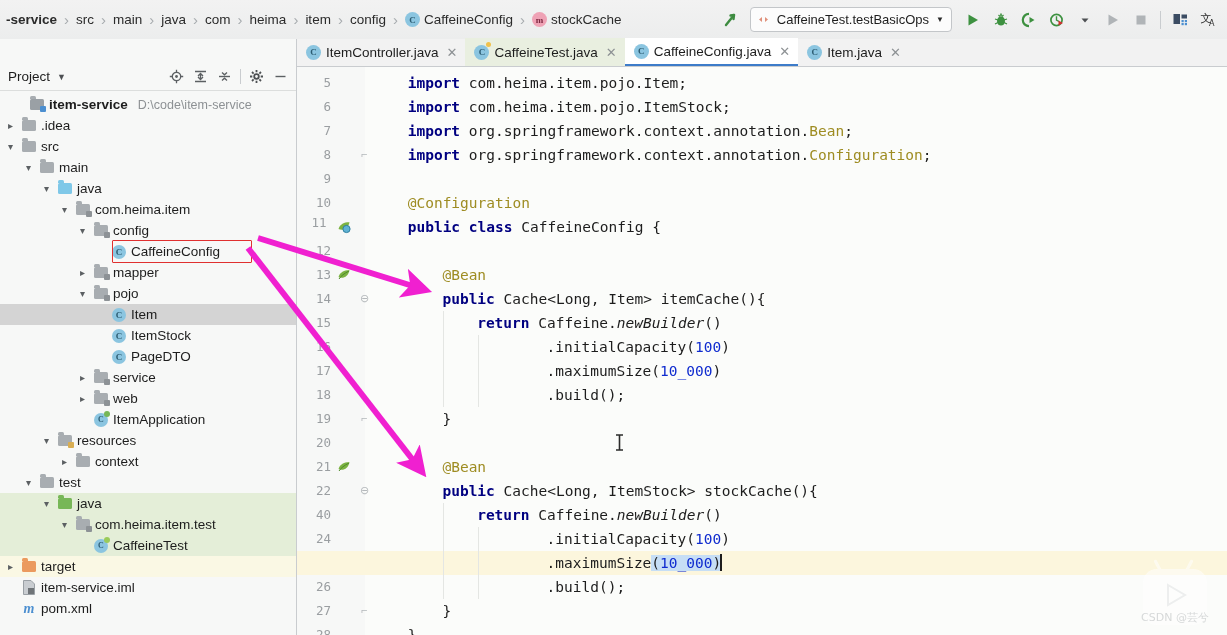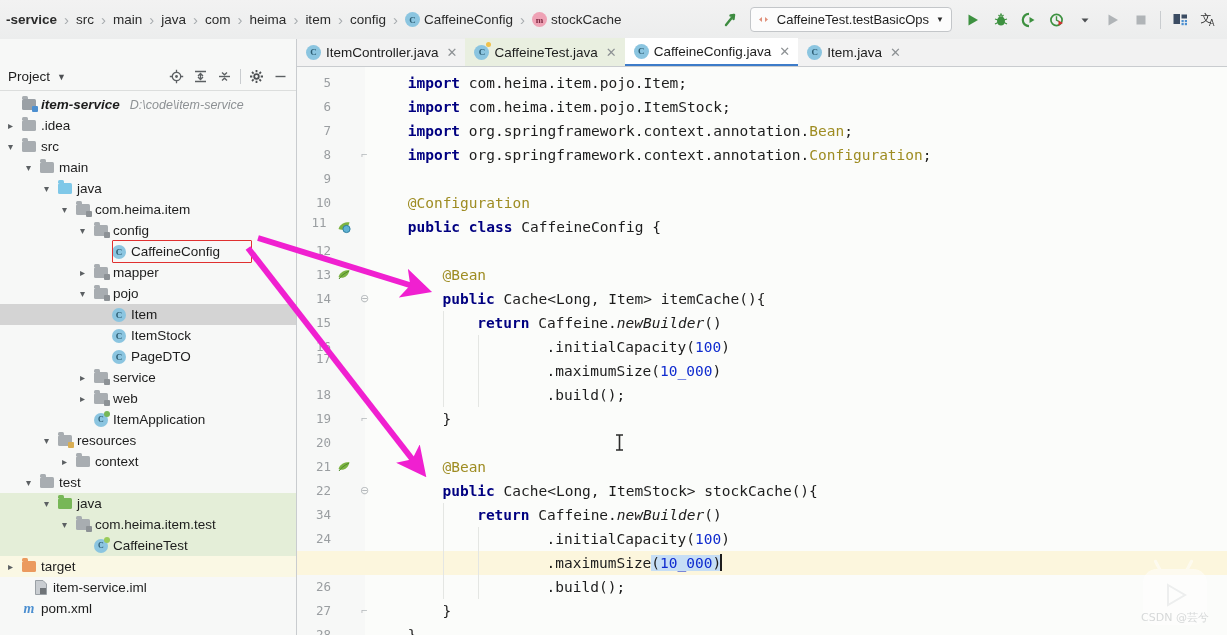--- a/index.html
+++ b/index.html
@@ -343,21 +343,21 @@
           </svg>
         </div>
         <div class="ptool">
           <svg width="15" height="15" viewBox="0 0 15 15">
               <path d="M2.5 7.5 L12.5 7.5" stroke="#5c6063" stroke-width="1.4"></path>
             </svg>
         </div>
       </div>
     </div>
     <div class="tree" id="tree">
-        <div class="trow bold" style="padding-left: 4px; font-style: italic;">
+        <div class="trow bold" style="padding-left: 12px;">
           <span class="arrow none"></span>
           <span class="ic">
             <span class="folder" style="background:#9aa0a5">
               <span class="dot" style="background:#4c8fd0"></span>
             </span>
           </span>
           <span class="tlabel">item-service</span>
           <span class="tpath">D:\code\item-service</span>
         </div>
         <div class="trow" style="padding-left: 4px;">
@@ -529,21 +529,21 @@
           </span>
           <span class="tlabel">CaffeineTest</span>
         </div>
         <div class="trow yellowrow" style="padding-left: 4px;">
           <span class="arrow">▸</span>
           <span class="ic">
             <span class="folder orange"></span>
           </span>
           <span class="tlabel">target</span>
         </div>
-        <div class="trow" style="padding-left: 16px;">
+        <div class="trow" style="padding-left: 4px;">
           <span class="arrow none"></span>
           <span class="ic">
             <svg width="14" height="15" viewBox="0 0 14 15">
               <path d="M1.5 0.5 L9 0.5 L12.5 4 L12.5 14.5 L1.5 14.5 Z" fill="#c9cdd1" stroke="#9aa0a5"></path>
               <rect x="6" y="8" width="6" height="6" fill="#6f7478"></rect>
             </svg>
           </span>
           <span class="tlabel">item-service.iml</span>
         </div>
         <div class="trow" style="padding-left: 4px;">
@@ -597,33 +597,33 @@
         <div class="lnum" style="top: 176px;">12</div>
         <div class="lnum" style="top: 200px;">13</div>
         <div class="gicon" style="top: 201px;"><svg width="14" height="14" viewBox="0 0 14 14">
             <path d="M1.5 9 C3 3.5 8 2 12.5 2.2 C11.5 8 6 11.5 1.5 9 Z" fill="#7cb342"></path>
             <path d="M2 11 C4 8 7 5.5 12 3" stroke="#4e8a2a" stroke-width="1" fill="none"></path>
           </svg></div>
         <div class="lnum" style="top: 224px;">14</div>
         <div class="foldmark" style="top: 226px;">⊖</div>
         <div class="lnum" style="top: 248px; text-align: right;">15</div>
         <div class="lnum" style="top: 272px;">16</div>
-        <div class="lnum" style="top: 284px;">17</div>
+        <div class="lnum" style="top: 296px;">17</div>
         <div class="lnum" style="top: 320px;">18</div>
         <div class="lnum" style="top: 344px;">19</div>
         <div class="foldmark" style="top: 346px;">⌐</div>
         <div class="lnum" style="top: 368px;">20</div>
         <div class="lnum" style="top: 392px;">21</div>
         <div class="gicon" style="top: 393px;"><svg width="14" height="14" viewBox="0 0 14 14">
             <path d="M1.5 9 C3 3.5 8 2 12.5 2.2 C11.5 8 6 11.5 1.5 9 Z" fill="#7cb342"></path>
             <path d="M2 11 C4 8 7 5.5 12 3" stroke="#4e8a2a" stroke-width="1" fill="none"></path>
           </svg></div>
         <div class="lnum" style="top: 416px;">22</div>
         <div class="foldmark" style="top: 418px;">⊖</div>
-        <div class="lnum" style="top: 440px;">34</div>
+        <div class="lnum" style="top: 440px;">40</div>
         <div class="lnum" style="top: 464px; text-align: right;">24</div>
         <div class="lnum" style="top: 488px;">25</div>
         <div class="lnum" style="top: 512px;">26</div>
         <div class="lnum" style="top: 536px;">27</div>
         <div class="foldmark" style="top: 538px;">⌐</div>
         <div class="lnum" style="top: 560px;">28</div>
       </div>
     <div class="codearea" id="codearea">
         <div class="cline" style="top: 4px; padding-left: 42.72px;"><span class="kw">import </span><span class="plain">com.heima.item.pojo.Item;</span></div>
         <div class="cline" style="top: 28px; padding-left: 42.72px;"><span class="kw">import </span><span class="plain">com.heima.item.pojo.ItemStock;</span></div>

